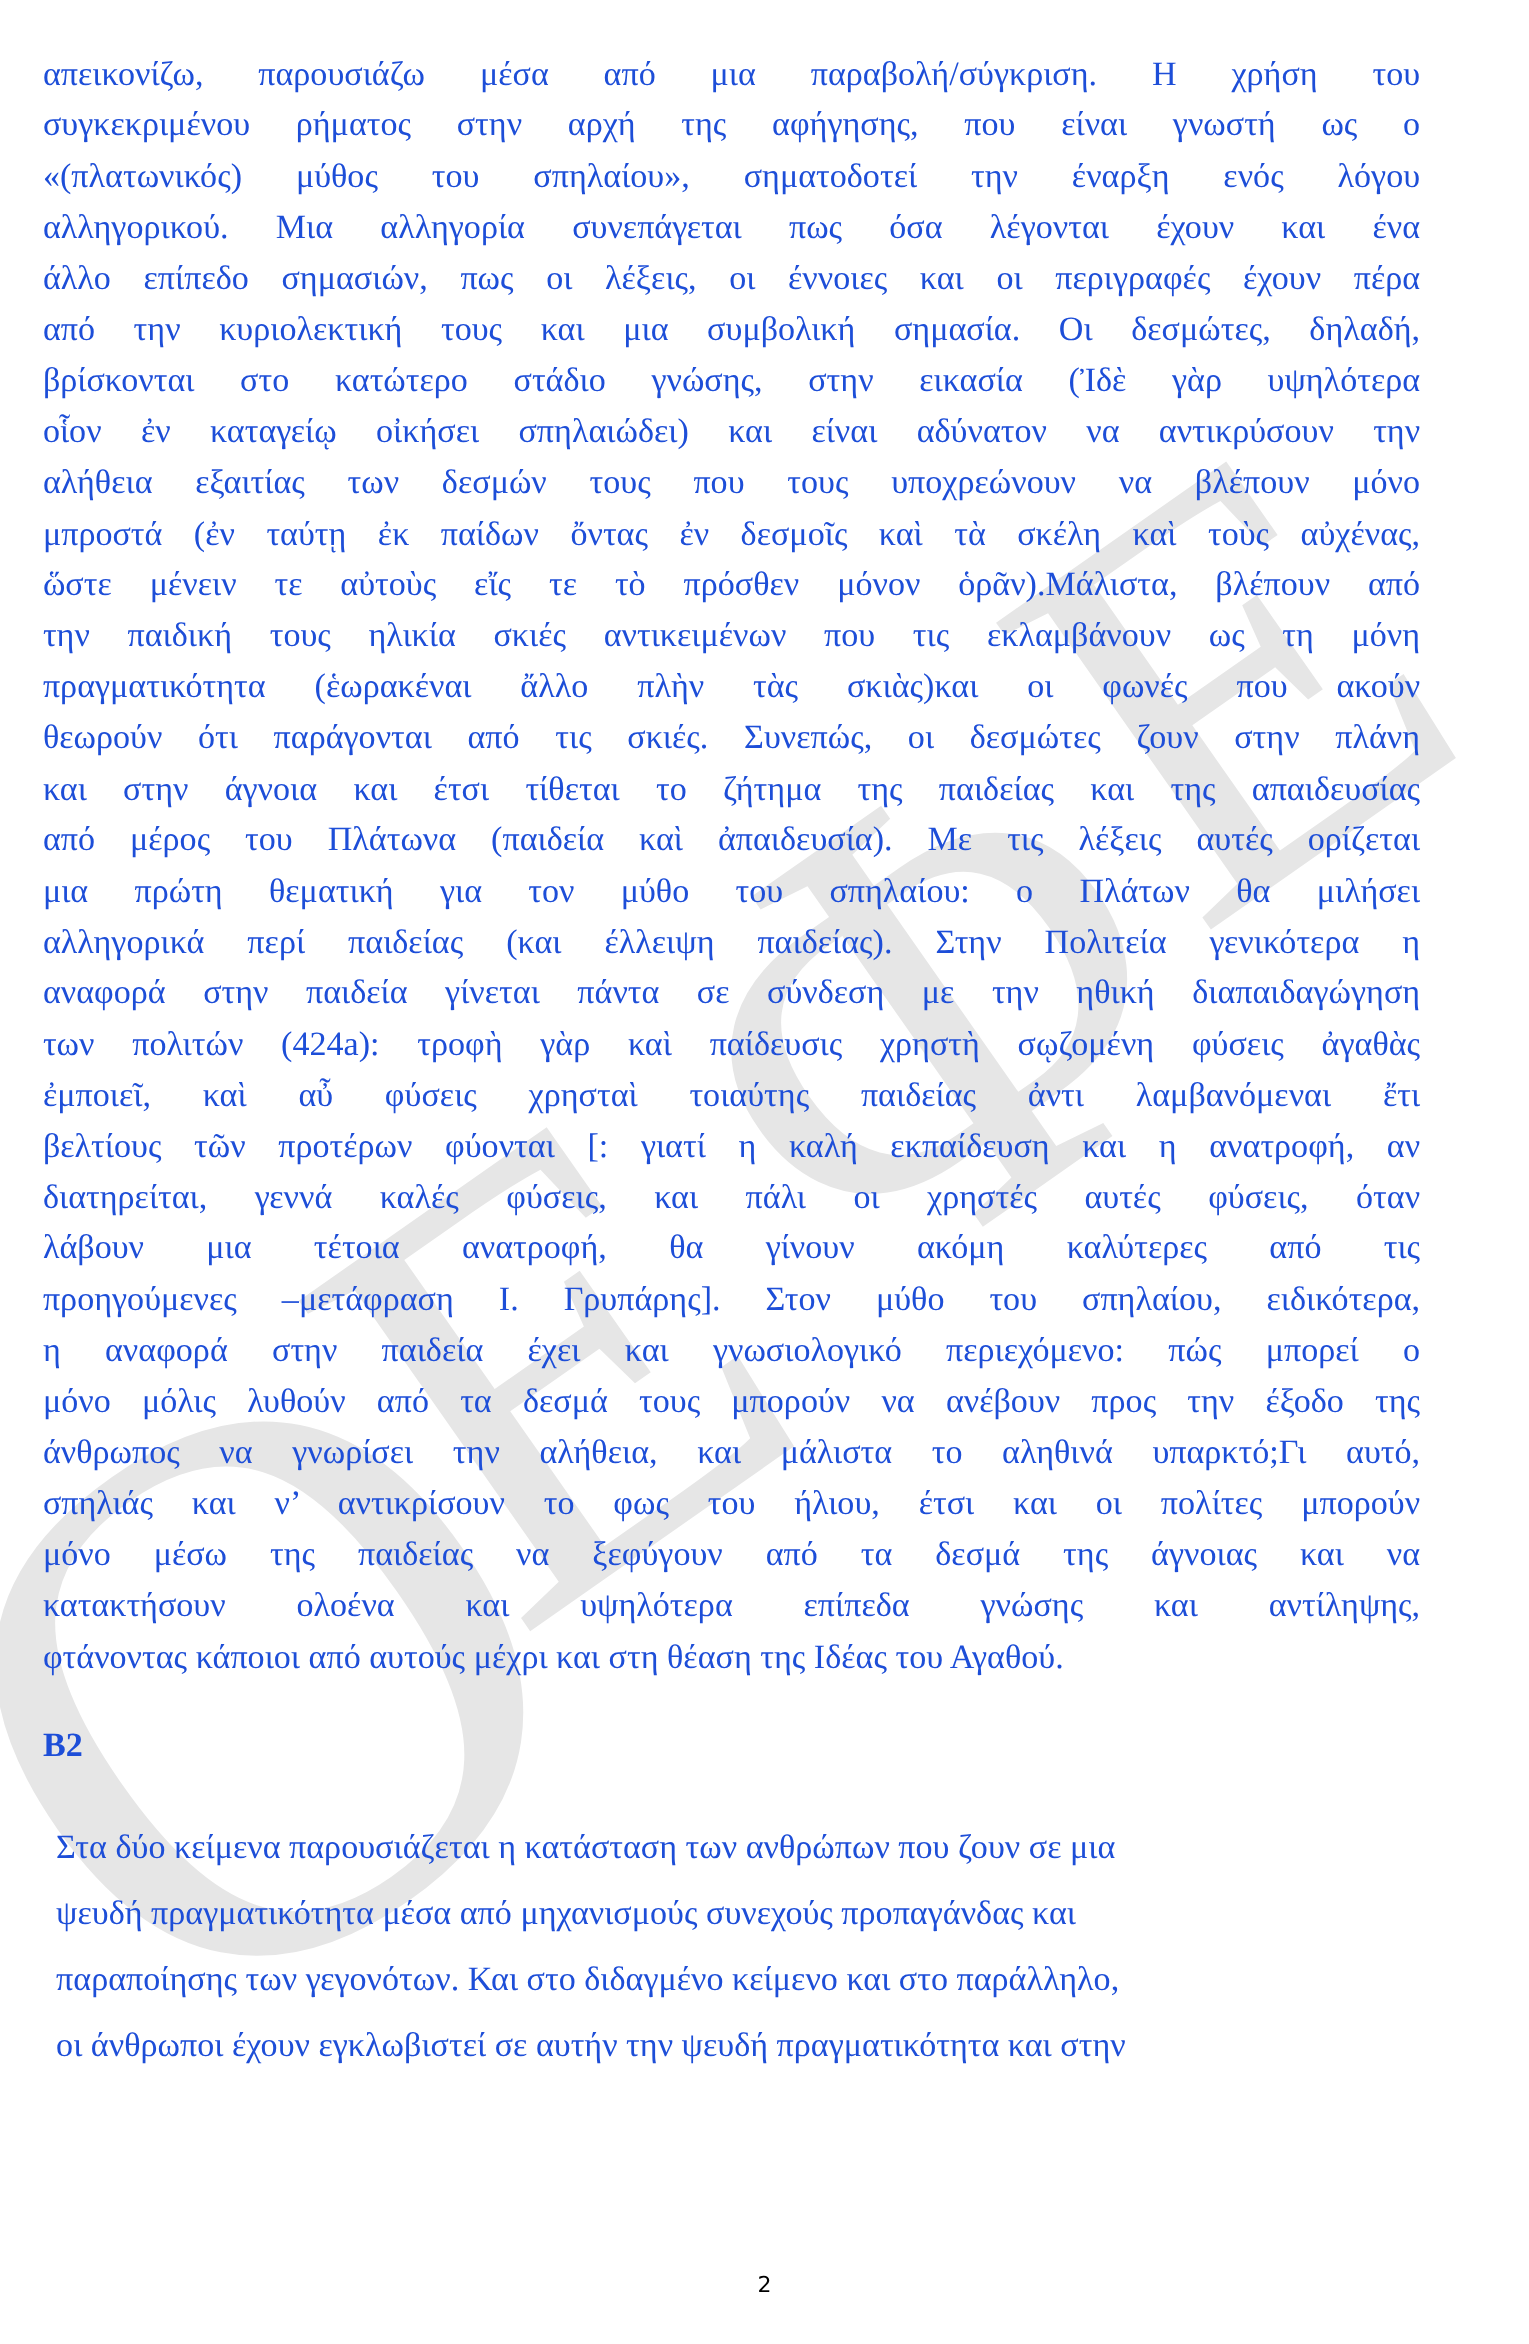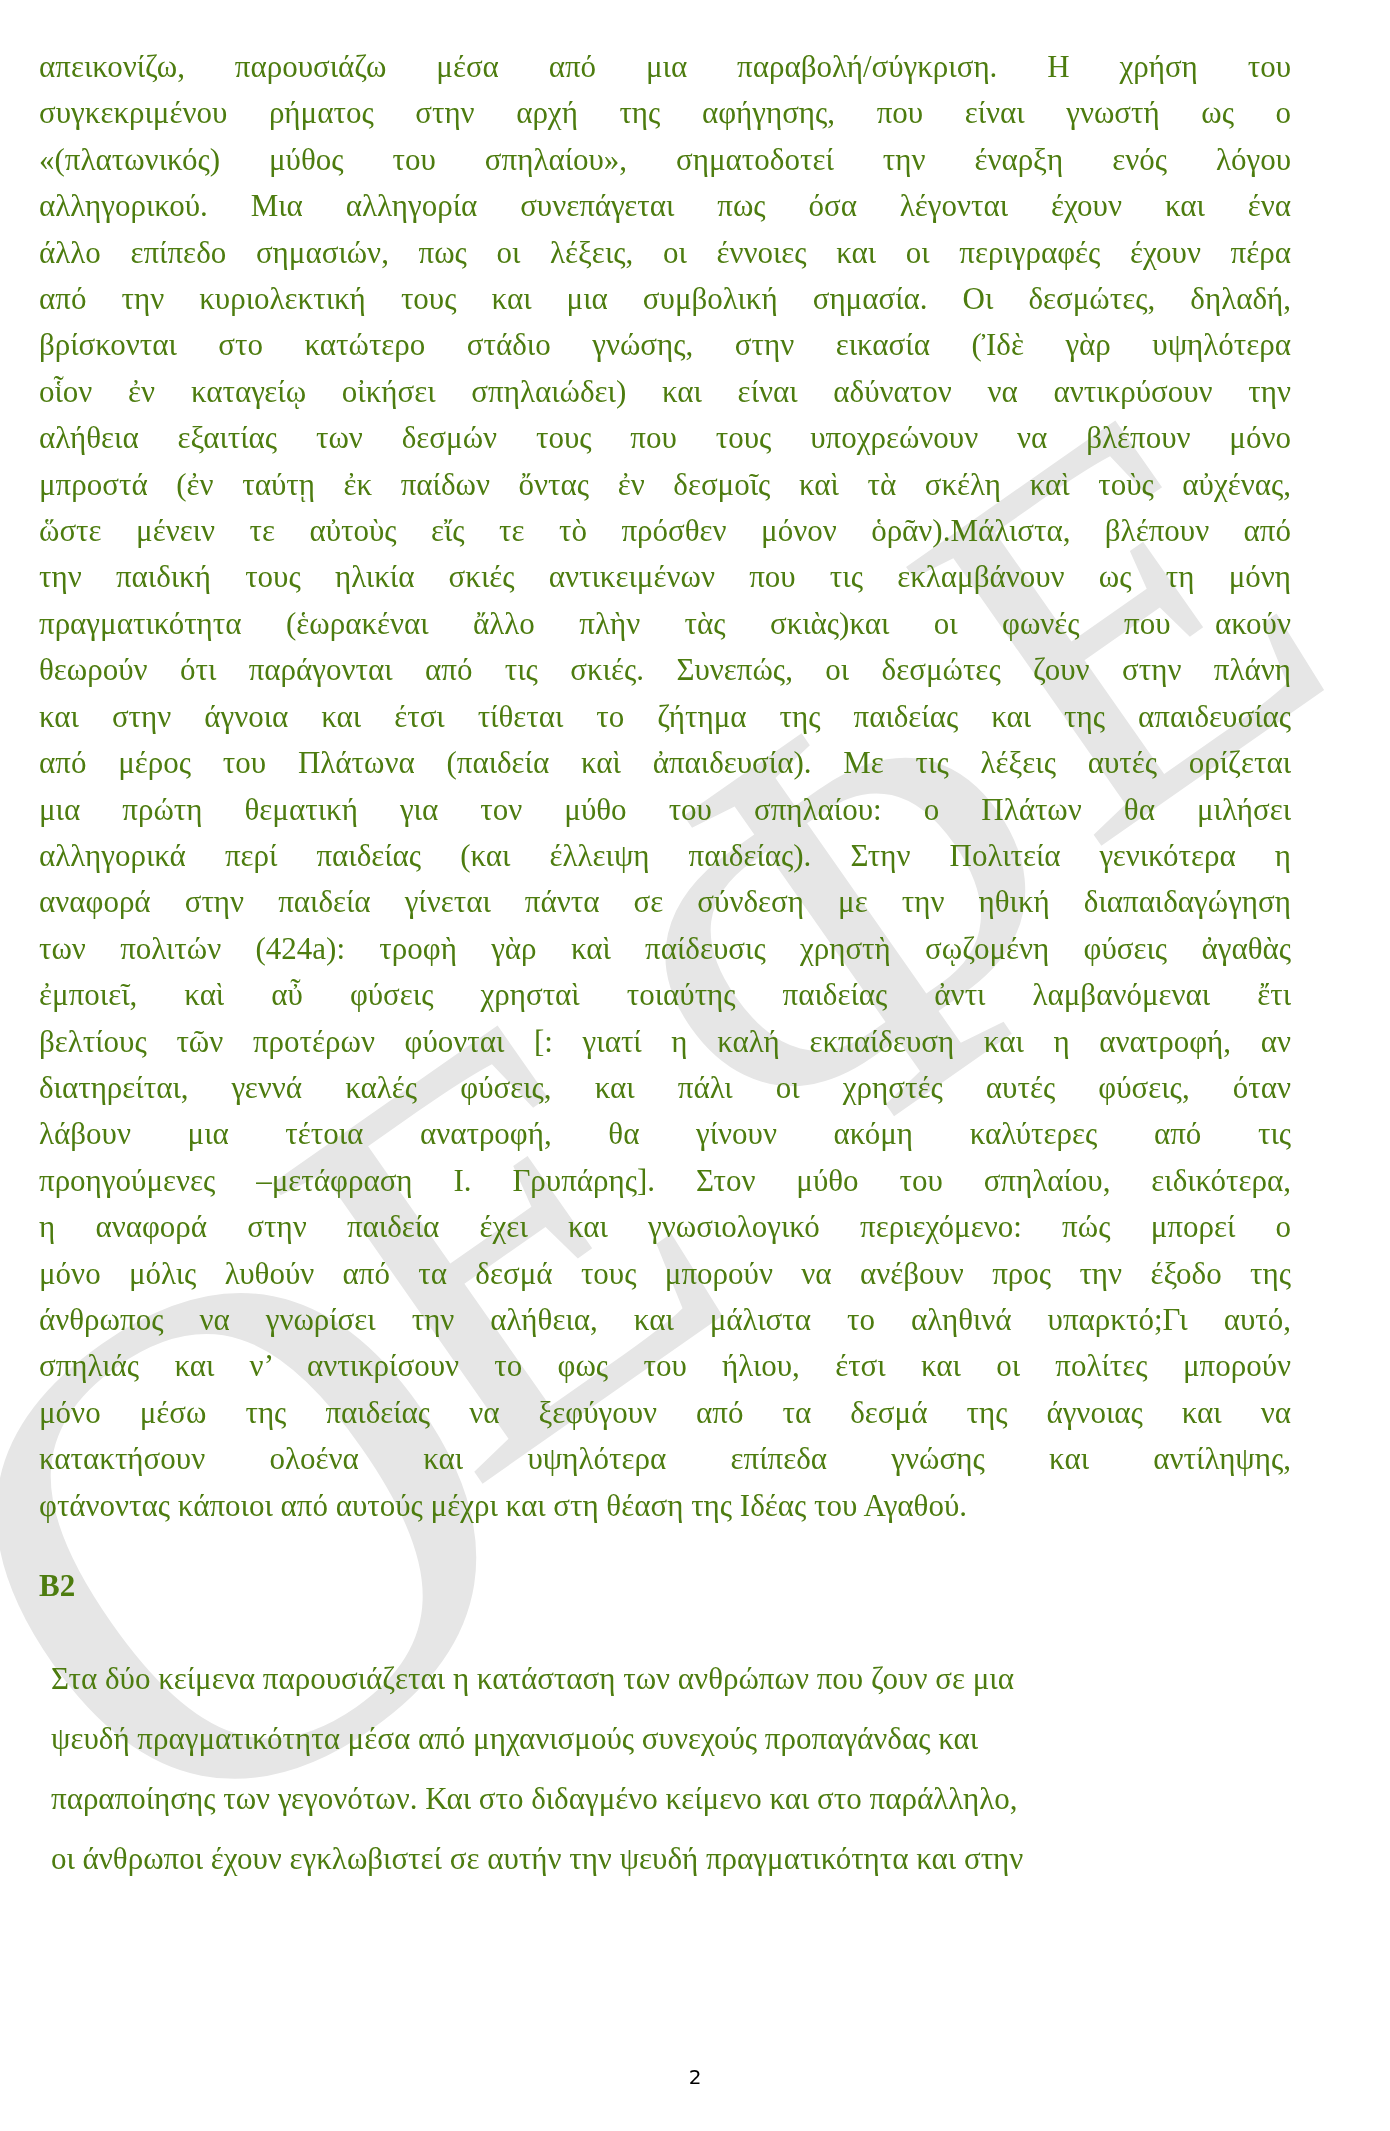--- a/index.html
+++ b/index.html
@@ -5,21 +5,21 @@
   html, body { margin: 0; padding: 0; background: #ffffff; }
   body { width: 1390px; height: 2131px; position: relative; overflow: hidden; }
   .page { position: absolute; left: 0; top: 0; width: 1390px; height: 2131px; background: #fff; }
   .watermark { position: absolute; left: 0; top: 0; width: 1390px; height: 2131px; pointer-events: none; z-index: 0; }
   .watermark span {
     position: absolute; color: #e6e6e6; font-family: "Liberation Serif", serif;
     line-height: 1; white-space: nowrap;
   }
   .content {
     position: absolute; left: 39px; top: 44px; width: 1252px; z-index: 1;
-    font-family: "Liberation Serif", serif; font-size: 31px; color: #4d7c0f;
+    font-family: "Liberation Serif", serif; font-size: 31px; color: #1d4ed8;
   }
   .para-justified { text-align: justify; line-height: 46.4px; margin: 0; }
   .para-justified .line { display: block; text-align: justify; text-align-last: justify; }
   .para-justified .line.last { text-align-last: left; }
   .note { margin: 20px 0 0 0; line-height: 46px; }
   .heading { margin: 34px 0 0 0; font-weight: bold; line-height: 46px; }
   .para-wide { margin: 40px 0 0 12px; line-height: 60px; }
   .para-wide .line { display: block; }
   .page-number {
     position: absolute; left: 0; width: 1390px; top: 2065px; text-align: center;

